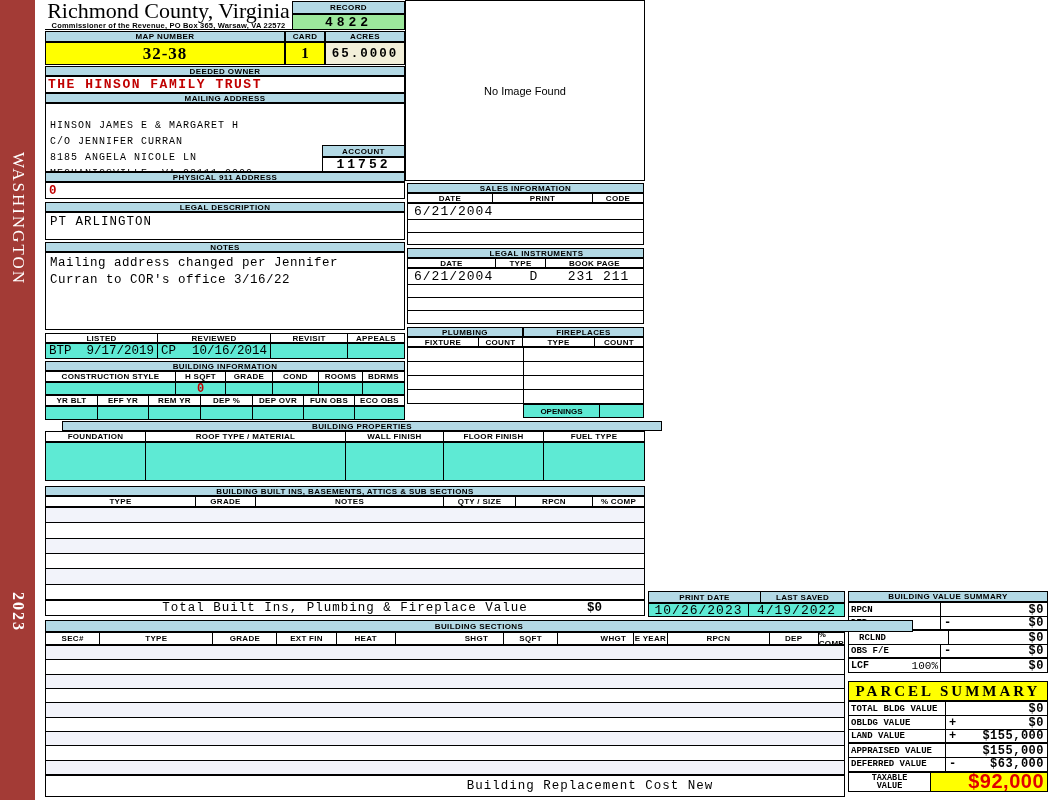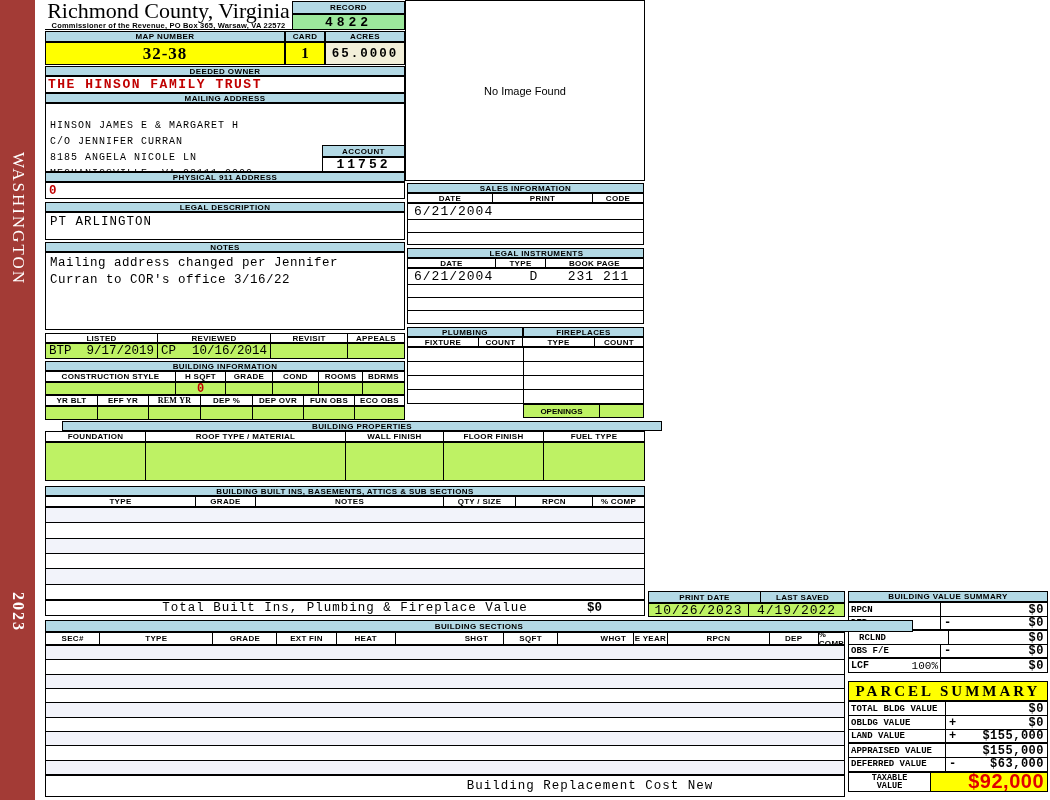--- a/index.html
+++ b/index.html
@@ -6,21 +6,21 @@
   #page{position:relative;width:1050px;height:800px;background:#fff;overflow:hidden;
         font-family:"Liberation Mono","DejaVu Sans Mono",monospace;color:#000;}
   .abs{position:absolute;box-sizing:border-box;}
   .bar{background:#B3D9E5;border:1px solid #000;display:flex;align-items:center;justify-content:center;
        font:bold 8px "Liberation Sans",sans-serif;letter-spacing:.4px;}
   .box{background:#fff;border:1px solid #000;}
   .cols{display:flex;border:1px solid #000;background:#fff;}
   .cols .ch{border-right:1px solid #000;display:flex;align-items:center;justify-content:center;
             font:bold 8px "Liberation Sans",sans-serif;letter-spacing:.3px;box-sizing:border-box;background:#fff;}
   .cols .ch:last-child{border-right:none;}
-  .cells{display:flex;border:1px solid #000;background:#bef264;}
+  .cells{display:flex;border:1px solid #000;background:#5eead4;}
   .cells .cc{border-right:1px solid #000;box-sizing:border-box;display:flex;align-items:center;justify-content:center;}
   .cells .cc:last-child{border-right:none;}
   .rows{border:1px solid #000;background:#fff;display:flex;flex-direction:column;}
   .rows .rr{border-bottom:1px solid #000;flex:1;display:flex;align-items:center;box-sizing:border-box;background:#fff;}
   .rows .rr:last-child{border-bottom:none;}
   .stripe .rr:nth-child(odd){background:#F2F3FA;}
   .red{color:#C00000;font-weight:bold;}
   .sidebar{left:0;top:0;width:35px;height:800px;background:#A33B36;}
   .vtext{position:absolute;left:50%;transform:translateX(-50%);writing-mode:vertical-rl;
          color:#fff;font-family:"Liberation Serif","DejaVu Serif",serif;letter-spacing:2px;}
@@ -125,21 +125,21 @@
         <span class="red" style="font-size:12px;">0</span>
       </div>
     <div class="cc" style="width:47px;"></div>
     <div class="cc" style="width:46px;"></div>
     <div class="cc" style="width:44px;"></div>
     <div class="cc" style="flex:1;"></div>
   </div>
   <div class="abs cols" style="left:45px;top:395px;width:360px;height:11px;">
     <div class="ch" style="width:52px;">YR BLT</div>
     <div class="ch" style="width:51px;">EFF YR</div>
-    <div class="ch" style="width:52px;font-family:Liberation Serif, serif;">REM YR</div>
+    <div class="ch" style="width:52px;">REM YR</div>
     <div class="ch" style="width:52px;">DEP %</div>
     <div class="ch" style="width:51px;">DEP OVR</div>
     <div class="ch" style="width:51px;">FUN OBS</div>
     <div class="ch" style="flex:1;">ECO OBS</div>
   </div>
   <div class="abs cells" style="left:45px;top:406px;width:360px;height:14px;">
     <div class="cc" style="width:52px;"></div>
       <div class="cc" style="width:51px;"></div>
       <div class="cc" style="width:52px;"></div>
     <div class="cc" style="width:52px;"></div>

